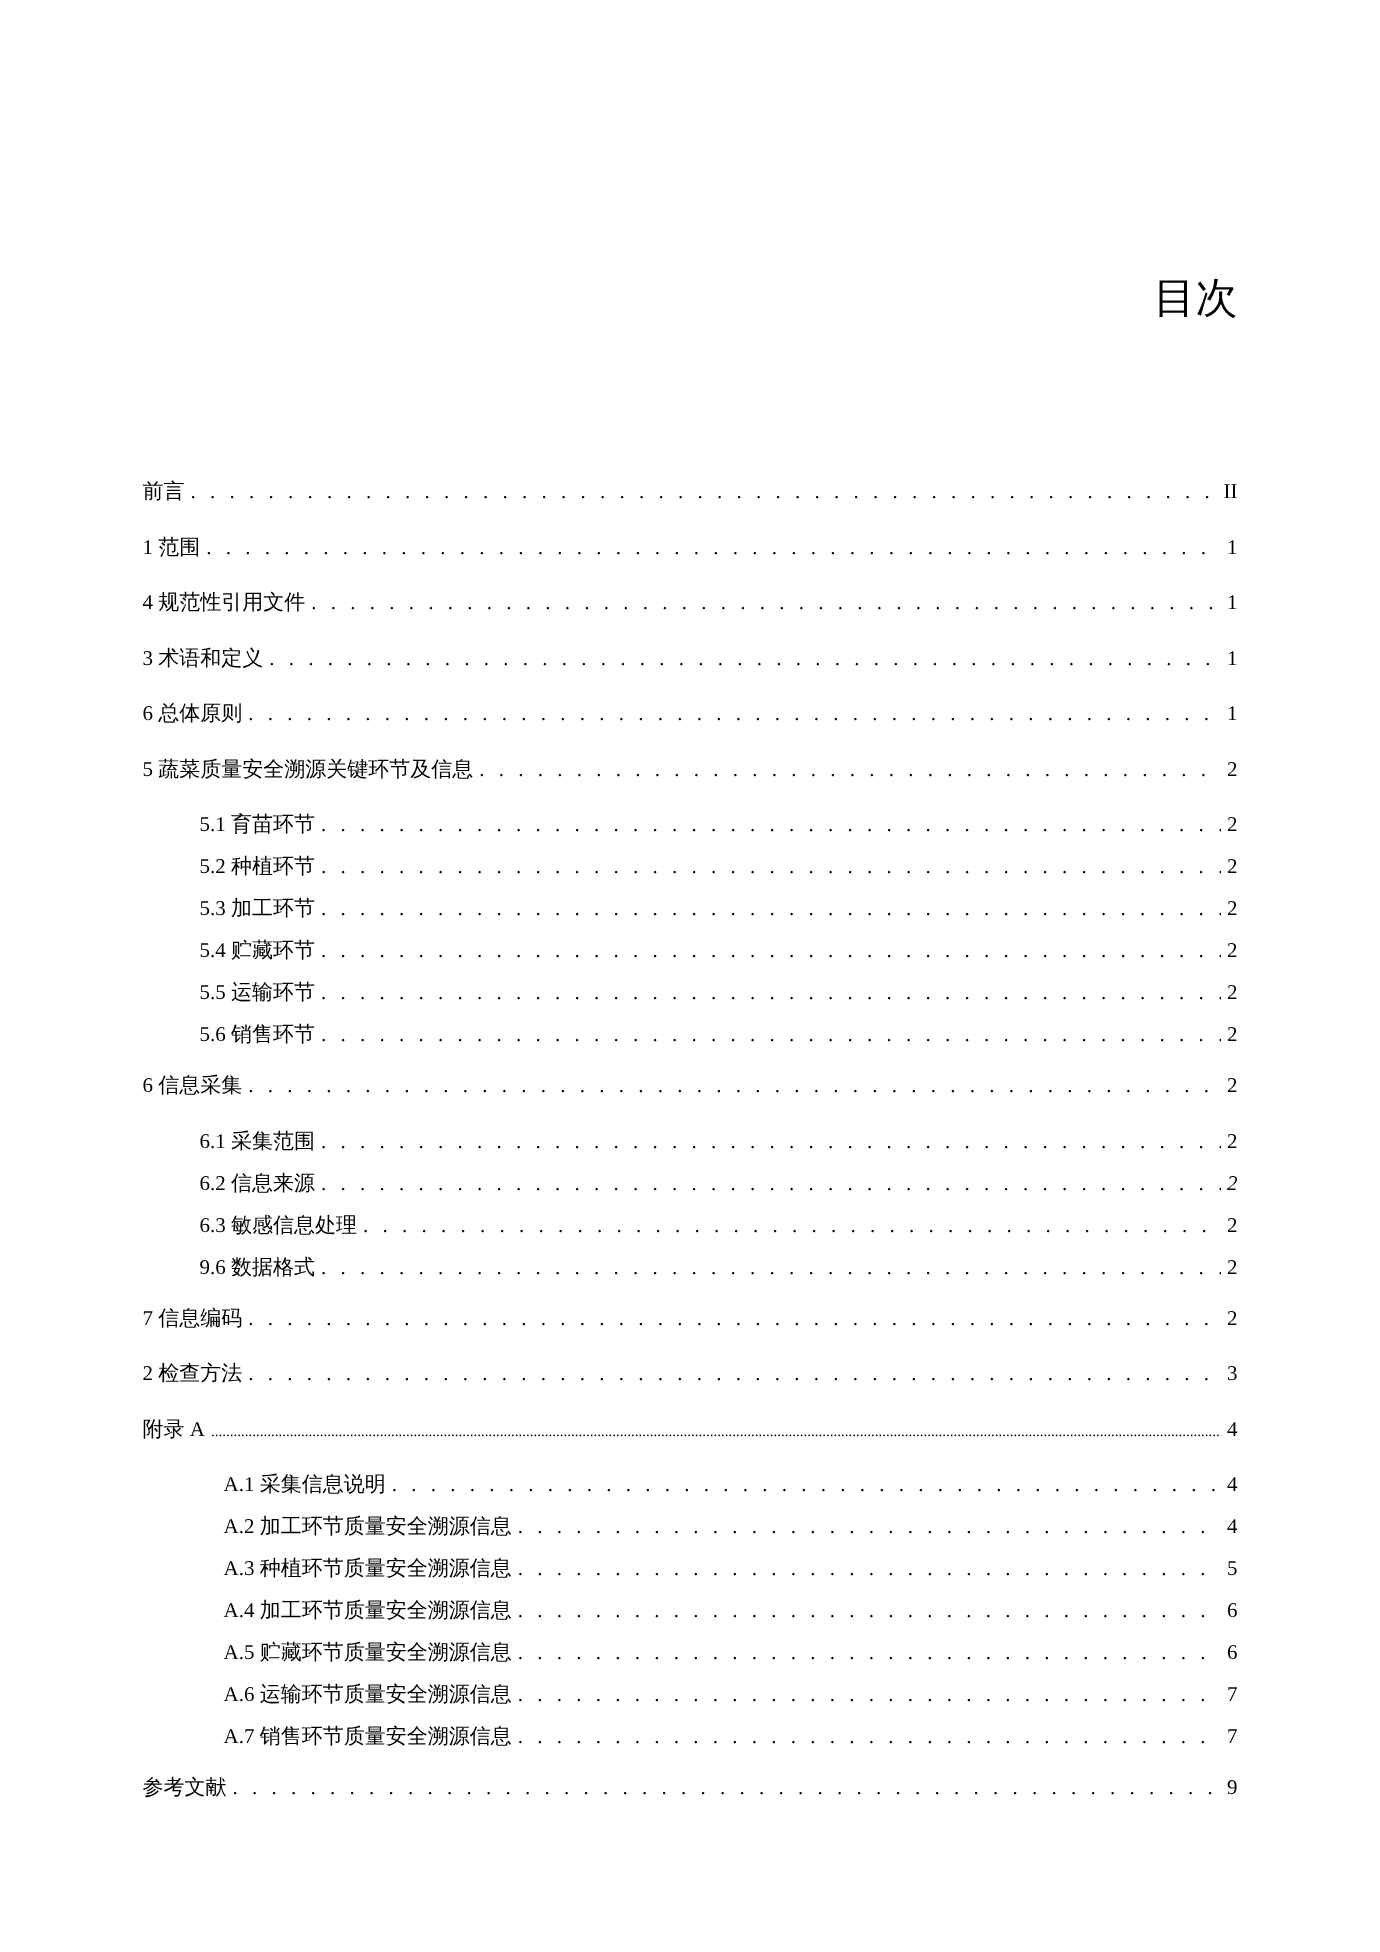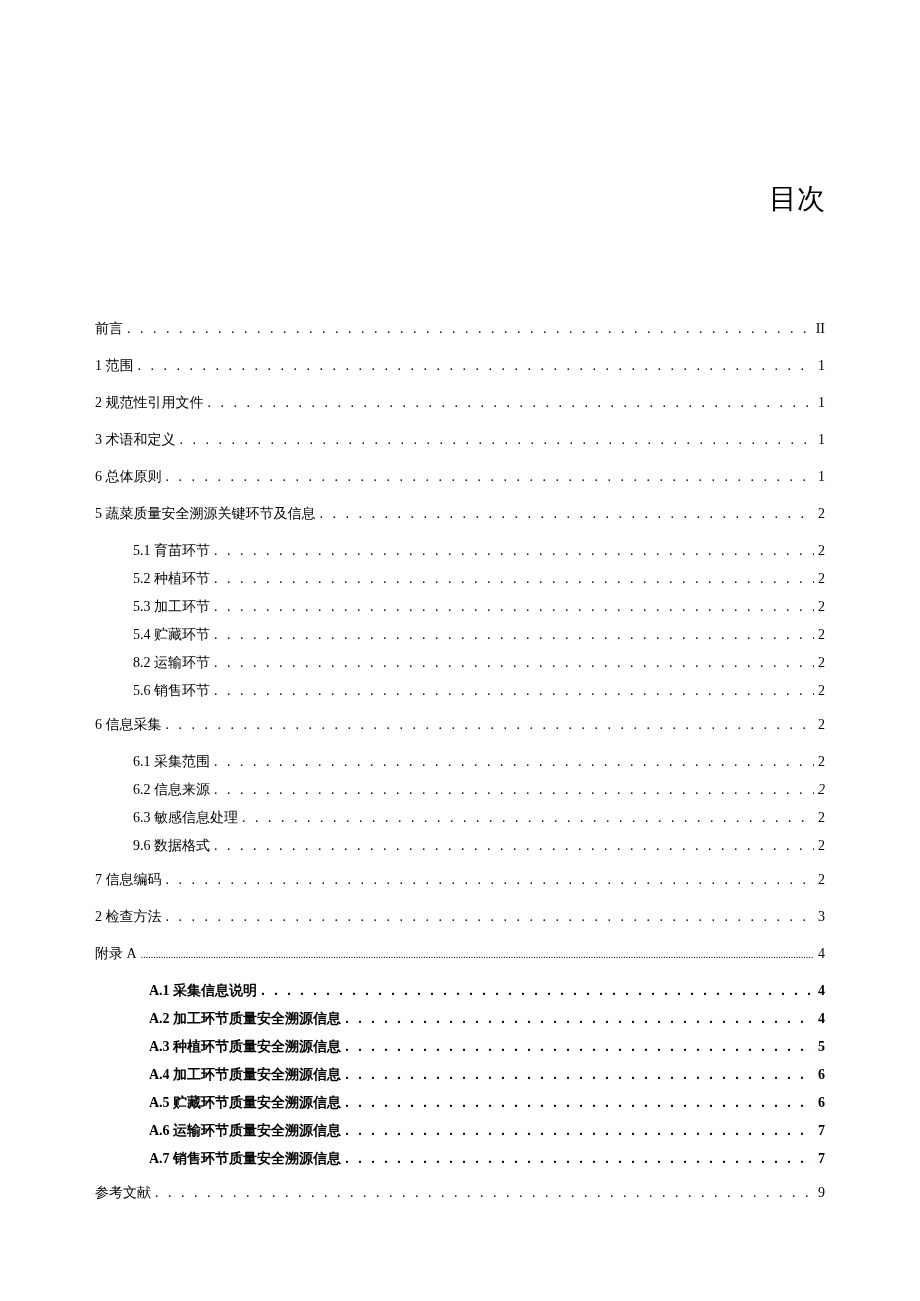--- a/index.html
+++ b/index.html
@@ -22,21 +22,21 @@
       display: flex;
       align-items: baseline;
       font-size: 14px;
       line-height: 1.5;
       margin-bottom: 9px;
       white-space: nowrap;
       text-align: center;
     }
     .toc-row.level-0 { padding-left: 0; margin-bottom: 16px; }
     .toc-row.level-1 { padding-left: 38px; margin-bottom: 7px; }
-    .toc-row.level-1-alt { padding-left: 54px; margin-bottom: 7px; font-weight: bold; }
+    .toc-row.level-1-alt { padding-left: 54px; margin-bottom: 7px; }
     .toc-label { flex: 0 0 auto; }
     .toc-dots {
       flex: 1 1 auto;
       overflow: hidden;
       letter-spacing: 3px;
       margin: 0 4px;
       font-family: serif;
     }
     .toc-page { flex: 0 0 auto; }
     .group-gap { height: 6px; }
@@ -53,21 +53,21 @@
       <span class="toc-label">前言</span>
       <span class="toc-dots">. . . . . . . . . . . . . . . . . . . . . . . . . . . . . . . . . . . . . . . . . . . . . . . . . . . . . . . . . . . . . . . . . . . . . . . . . . . . . . . . . . . . . . . . . . . . . . . . . . . . . . . . . . . . . . . . . . . . . . . . . . . . . . . . . . . . . . . . . . . . . . . . . . . . . . . . . . . . . . . . . . . . . . . . . . . . . . . . . . . . . . . . . . . . . . . . . . . . . . . . </span>
       <span class="toc-page">II</span>
     </div>
     <div class="toc-row level-0">
       <span class="toc-label">1 范围</span>
       <span class="toc-dots">. . . . . . . . . . . . . . . . . . . . . . . . . . . . . . . . . . . . . . . . . . . . . . . . . . . . . . . . . . . . . . . . . . . . . . . . . . . . . . . . . . . . . . . . . . . . . . . . . . . . . . . . . . . . . . . . . . . . . . . . . . . . . . . . . . . . . . . . . . . . . . . . . . . . . . . . . . . . . . . . . . . . . . . . . . . . . . . . . . . . . . . . . . . . . . . . . . . . . . . . </span>
       <span class="toc-page">1</span>
     </div>
     <div class="toc-row level-0">
-      <span class="toc-label">2 规范性引用文件</span>
+      <span class="toc-label">4 规范性引用文件</span>
       <span class="toc-dots">. . . . . . . . . . . . . . . . . . . . . . . . . . . . . . . . . . . . . . . . . . . . . . . . . . . . . . . . . . . . . . . . . . . . . . . . . . . . . . . . . . . . . . . . . . . . . . . . . . . . . . . . . . . . . . . . . . . . . . . . . . . . . . . . . . . . . . . . . . . . . . . . . . . . . . . . . . . . . . . . . . . . . . . . . . . . . . . . . . . . . . . . . . . . . . . . . . . . . . . . </span>
       <span class="toc-page">1</span>
     </div>
     <div class="toc-row level-0">
       <span class="toc-label">3 术语和定义</span>
       <span class="toc-dots">. . . . . . . . . . . . . . . . . . . . . . . . . . . . . . . . . . . . . . . . . . . . . . . . . . . . . . . . . . . . . . . . . . . . . . . . . . . . . . . . . . . . . . . . . . . . . . . . . . . . . . . . . . . . . . . . . . . . . . . . . . . . . . . . . . . . . . . . . . . . . . . . . . . . . . . . . . . . . . . . . . . . . . . . . . . . . . . . . . . . . . . . . . . . . . . . . . . . . . . . </span>
       <span class="toc-page">1</span>
     </div>
     <div class="toc-row level-0">
       <span class="toc-label">6 总体原则</span>
@@ -93,21 +93,21 @@
       <span class="toc-label">5.3 加工环节</span>
       <span class="toc-dots">. . . . . . . . . . . . . . . . . . . . . . . . . . . . . . . . . . . . . . . . . . . . . . . . . . . . . . . . . . . . . . . . . . . . . . . . . . . . . . . . . . . . . . . . . . . . . . . . . . . . . . . . . . . . . . . . . . . . . . . . . . . . . . . . . . . . . . . . . . . . . . . . . . . . . . . . . . . . . . . . . . . . . . . . . . . . . . . . . . . . . . . . . . . . . . . . . . . . . . . . </span>
       <span class="toc-page">2</span>
     </div>
     <div class="toc-row level-1">
       <span class="toc-label">5.4 贮藏环节</span>
       <span class="toc-dots">. . . . . . . . . . . . . . . . . . . . . . . . . . . . . . . . . . . . . . . . . . . . . . . . . . . . . . . . . . . . . . . . . . . . . . . . . . . . . . . . . . . . . . . . . . . . . . . . . . . . . . . . . . . . . . . . . . . . . . . . . . . . . . . . . . . . . . . . . . . . . . . . . . . . . . . . . . . . . . . . . . . . . . . . . . . . . . . . . . . . . . . . . . . . . . . . . . . . . . . . </span>
       <span class="toc-page">2</span>
     </div>
     <div class="toc-row level-1">
-      <span class="toc-label">8.2 运输环节</span>
+      <span class="toc-label">5.5 运输环节</span>
       <span class="toc-dots">. . . . . . . . . . . . . . . . . . . . . . . . . . . . . . . . . . . . . . . . . . . . . . . . . . . . . . . . . . . . . . . . . . . . . . . . . . . . . . . . . . . . . . . . . . . . . . . . . . . . . . . . . . . . . . . . . . . . . . . . . . . . . . . . . . . . . . . . . . . . . . . . . . . . . . . . . . . . . . . . . . . . . . . . . . . . . . . . . . . . . . . . . . . . . . . . . . . . . . . . </span>
       <span class="toc-page">2</span>
     </div>
     <div class="toc-row level-1">
       <span class="toc-label">5.6 销售环节</span>
       <span class="toc-dots">. . . . . . . . . . . . . . . . . . . . . . . . . . . . . . . . . . . . . . . . . . . . . . . . . . . . . . . . . . . . . . . . . . . . . . . . . . . . . . . . . . . . . . . . . . . . . . . . . . . . . . . . . . . . . . . . . . . . . . . . . . . . . . . . . . . . . . . . . . . . . . . . . . . . . . . . . . . . . . . . . . . . . . . . . . . . . . . . . . . . . . . . . . . . . . . . . . . . . . . . </span>
       <span class="toc-page">2</span>
     </div>
     <div class="group-gap"></div>
     <div class="toc-row level-0">

